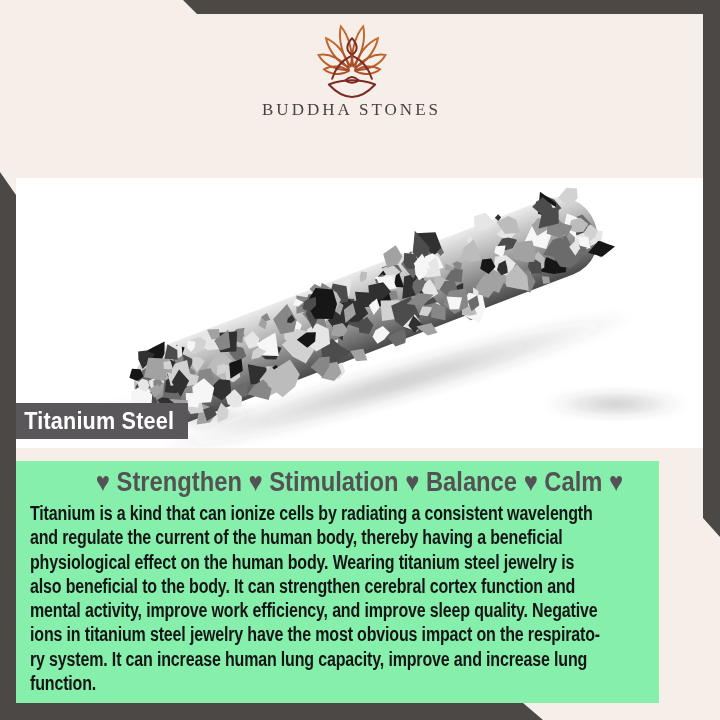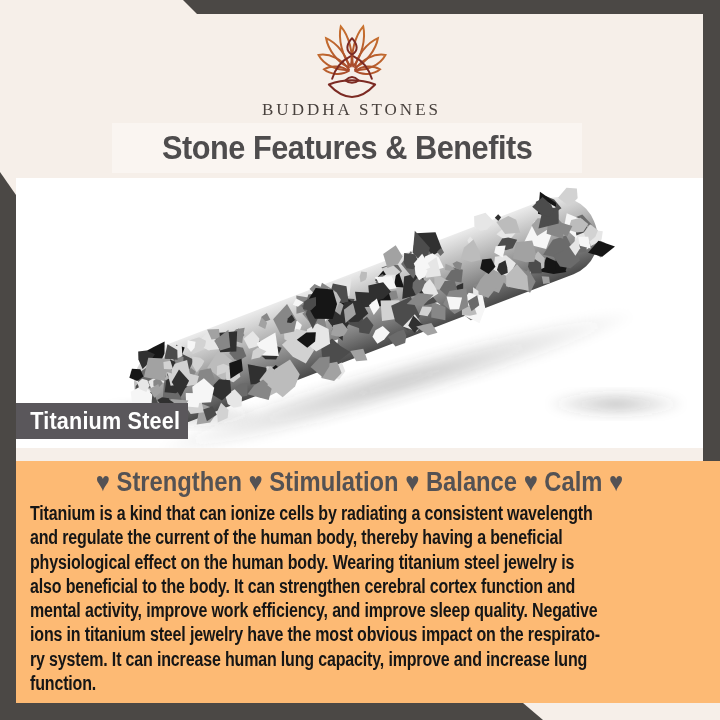--- a/index.html
+++ b/index.html
@@ -29,27 +29,27 @@
     background:#faf5f1;display:flex;align-items:center;justify-content:center;}
   .title-panel h1{margin:0;font-size:33px;font-weight:bold;color:#4e4c4d;
     letter-spacing:-0.5px;white-space:nowrap;transform:scaleX(0.93);}
 
   
   .photo-panel{position:absolute;left:16px;top:178px;width:687px;height:270px;
     background:#ffffff;overflow:hidden;}
 
   
   .stone-label{position:absolute;left:16px;top:403px;width:172px;height:36px;
-    background:#5a575b;display:flex;align-items:center;justify-content:flex-end;}
+    background:#5a575b;display:flex;align-items:center;justify-content:flex-start;}
   .stone-label span{color:#ffffff;font-size:24px;font-weight:bold;
     white-space:nowrap;transform:scaleX(0.9);letter-spacing:0.2px;}
 
   
-  .benefits{position:absolute;left:16px;top:461px;width:704px;height:242px;
-    background:#fdba74;overflow:hidden;}
+  .benefits{position:absolute;left:16px;top:461px;width:643px;height:242px;
+    background:#86efac;overflow:hidden;}
   .benefits-heading{position:absolute;left:0;top:6px;width:687px;margin:0;
     text-align:center;font-size:27px;font-weight:bold;color:#545254;
     white-space:nowrap;transform:scaleX(0.88);}
   .benefits-body{position:absolute;left:14px;top:40px;margin:0;
     font-size:20px;font-weight:bold;color:#161616;line-height:24.3px;
     letter-spacing:-0.2px;white-space:pre;transform:scaleX(0.8);
     transform-origin:0 0;}
 </style>
 </head>
 <body>
@@ -86,23 +86,20 @@
         <path d="M70,22 C63,30 62,37 70,42 C78,37 77,30 70,22 Z"></path>
         <path d="M68,44 C56,50 50,58 46,71"></path>
         <path d="M72,44 C84,50 90,58 94,71"></path>
         <path d="M62,73 Q70,65 78,73 Q70,79 62,73 Z"></path>
         <path d="M42,78 Q70,68 98,78 Q84,93 70,93 Q56,93 42,78 Z"></path>
       </g>
     </svg>
     <div class="brand-name">BUDDHA STONES</div>
   </header>
 
-  <div class="title-panel">
-    <h1>Stone Features &amp; Benefits</h1>
-  </div>
 
   <div class="photo-panel">
     <svg id="photo-svg" width="687" height="270" viewBox="0 0 687 270">
       <defs>
         <linearGradient id="metal" x1="0" y1="-42" x2="0" y2="42" gradientUnits="userSpaceOnUse">
           <stop offset="0" stop-color="#efefef"></stop>
           <stop offset="0.35" stop-color="#b9b9b9"></stop>
           <stop offset="0.7" stop-color="#7e7e7e"></stop>
           <stop offset="1" stop-color="#454545"></stop>
         </linearGradient>

